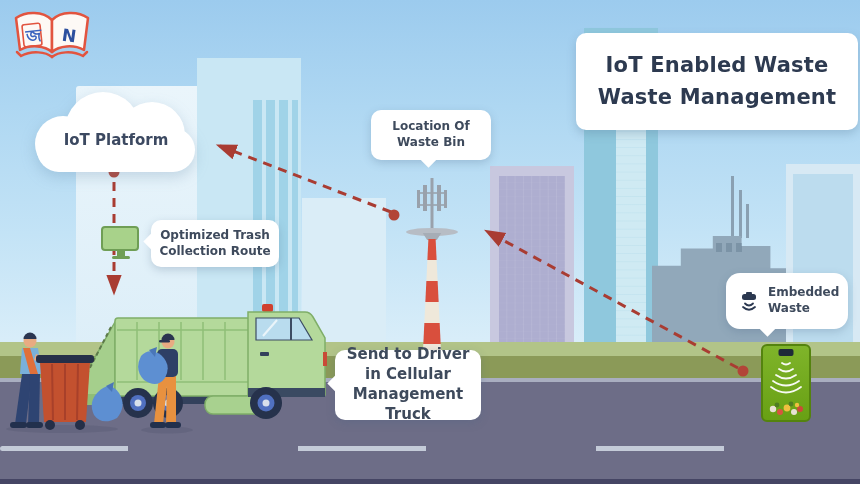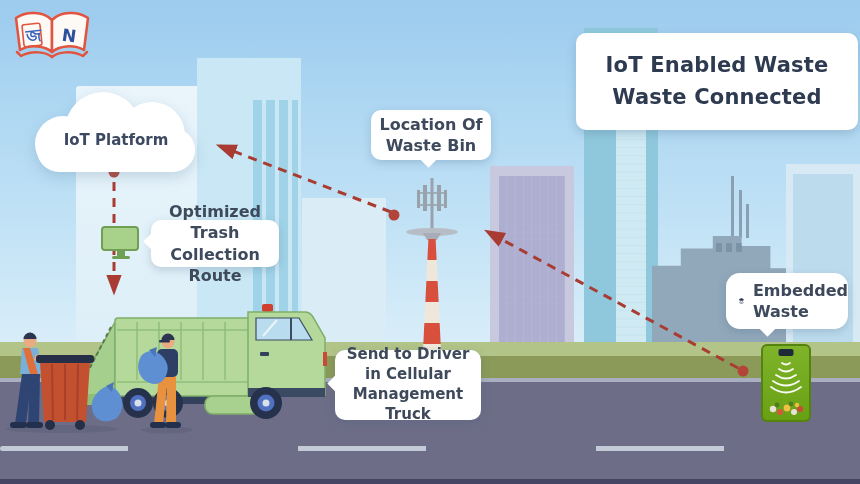--- a/index.html
+++ b/index.html
@@ -66,21 +66,21 @@
   
   .monitor { left:101px; top:226px; width:40px; height:36px; z-index:8; }
   .monitor .screen { width:38px; height:25px; background:#a8d28a; border:2px solid #6f9e55; border-radius:4px; }
   .monitor .stand  { width:8px; height:5px; background:#6f9e55; margin:0 auto; }
   .monitor .base   { width:18px; height:3px; background:#6f9e55; border-radius:2px; margin:0 auto; }
 
   
   .bubble { position:absolute; background:#fff; border-radius:10px; z-index:9;
             box-shadow:0 3px 8px rgba(70,100,130,.25);
             display:flex; flex-direction:column; align-items:center; justify-content:center;
-            font-size:16px; font-weight:700; color:#3e4a5c; line-height:1.32; text-align:center; }
+            font-size:12px; font-weight:700; color:#3e4a5c; line-height:1.32; text-align:center; }
   .bubble::after { content:""; position:absolute; width:13px; height:13px; background:#fff; transform:rotate(45deg); }
   .tail-bottom::after { bottom:-5px; left:var(--tx,50%); margin-left:-7px; }
   .tail-left::after   { left:-5px; top:var(--ty,18px); }
   .bb-location { left:371px; top:110px; width:120px; height:50px; --tx:58px; }
   .bb-route    { left:151px; top:220px; width:128px; height:47px; --ty:15px; }
   .bb-send     { left:335px; top:350px; width:146px; height:70px; font-size:15px; --ty:27px; }
   .bb-sensor   { left:726px; top:273px; width:122px; height:56px; --tx:42px;
                  flex-direction:row; gap:8px; justify-content:flex-start; padding-left:12px; text-align:left;border-radius:14px; }
   .bb-sensor .txt { display:flex; flex-direction:column; }
 
@@ -299,21 +299,21 @@
       <path d="M5,17 q6,5.5 12,0" stroke="#2b3850" stroke-width="1.8" fill="none" stroke-linecap="round"></path>
     </svg>
     <span class="txt">
       <span>Embedded</span>
       <span>Waste</span>
     </span>
   </div>
 
   <div class="abs title-card">
     <span>IoT Enabled Waste</span>
-    <span>Waste Connected</span>
+    <span>Waste Management</span>
   </div>
 
   <svg class="abs layer8" style="left:6px; top:5px;" width="92" height="58" viewBox="0 0 92 58">
     <path d="M46,15 C37,6 20,6 10,13 L14,45 C25,39 39,41 46,47 Z" fill="#fdf9f5" stroke="#e2543f" stroke-width="2.5" stroke-linejoin="round"></path>
     <path d="M46,15 C55,6 72,6 82,13 L78,45 C67,39 53,41 46,47 Z" fill="#fdf9f5" stroke="#e2543f" stroke-width="2.5" stroke-linejoin="round"></path>
     <path d="M11,47 L15,51 C26,45 40,47 46,52 C52,47 66,45 77,51 L81,47" fill="none" stroke="#e2543f" stroke-width="2.5" stroke-linecap="round"></path>
     <rect x="17" y="19" width="18" height="22" rx="2" fill="none" stroke="#e2543f" stroke-width="1.6" transform="rotate(-6 26 30)"></rect>
     <text x="20" y="37" font-size="17" font-weight="bold" fill="#3a63bf" transform="rotate(-6 26 30)">জ</text>
     <text x="56" y="36" font-size="17" font-weight="bold" fill="#2c4f9e" transform="rotate(8 60 30)">N</text>
   </svg>

